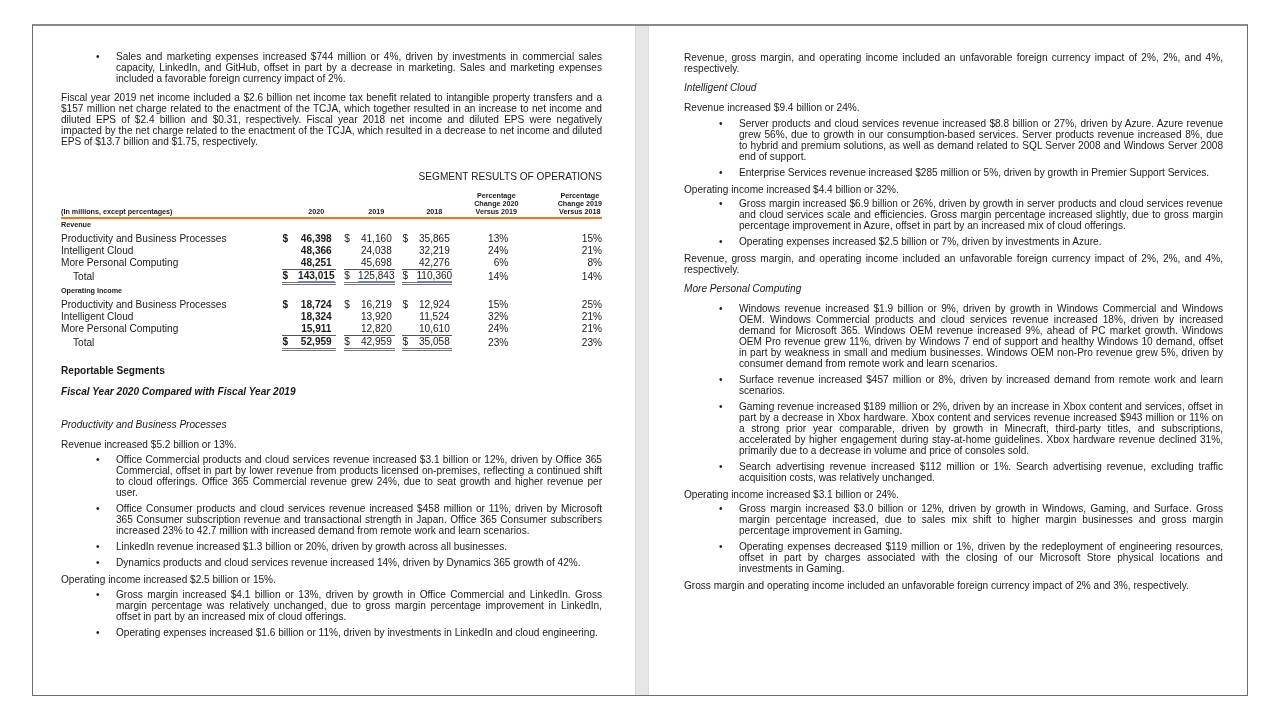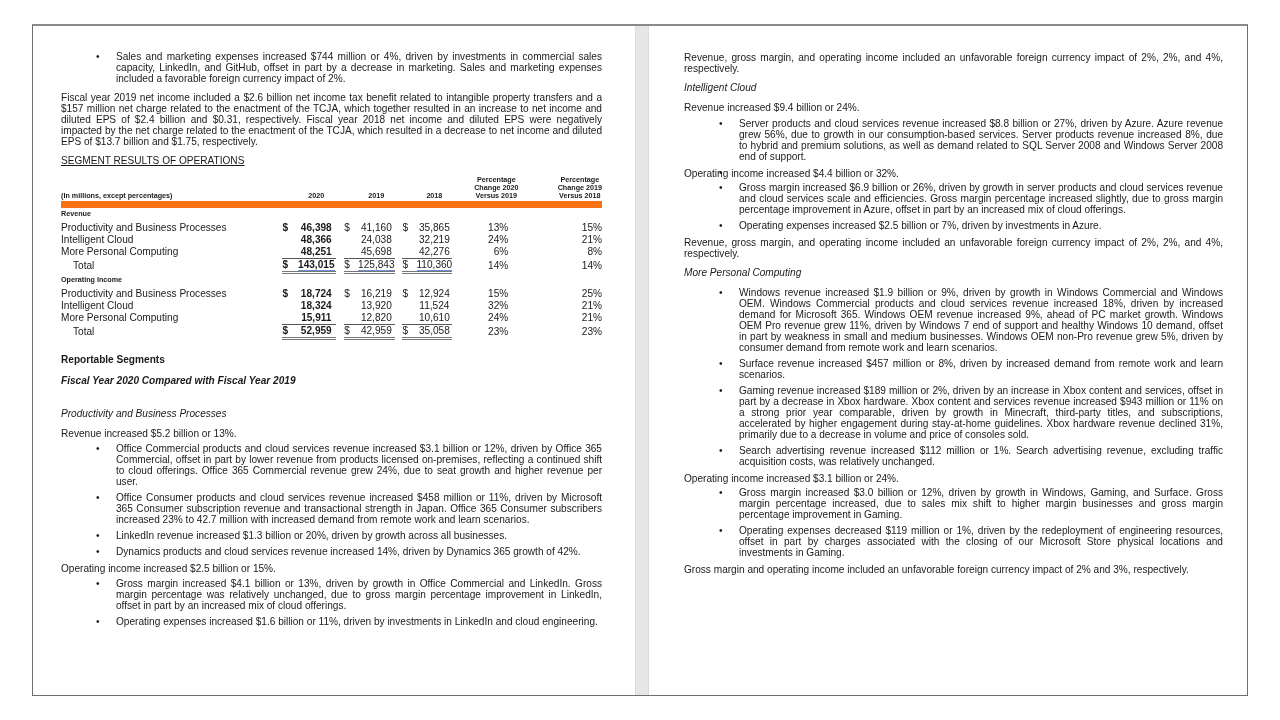--- a/index.html
+++ b/index.html
@@ -17,26 +17,26 @@
 
   p { text-align: justify; }
   .para { margin-bottom: 8px; }
   .ul { list-style: none; margin-bottom: 6px; }
   .li { position: relative; padding-left: 55px; margin-bottom: 5px; text-align: justify; }
   .li .bullet { position: absolute; left: 35px; top: 0; }
   .h-bold { font-weight: bold; margin-bottom: 10px; }
   .h-bold-italic { font-weight: bold; font-style: italic; margin-bottom: 22px; }
   .h-italic { font-style: italic; margin-bottom: 9px; }
 
-  .seg-title { text-align: left; text-decoration: underline; margin: 8px 0 10px 0; }
+  .seg-title { text-align: right; margin: 24px 0 10px 0; }
 
   table.seg { border-collapse: collapse; width: 541px; font-size: 10.1px; }
   table.seg td { padding: 0; line-height: 12px; height: 12px; white-space: nowrap; }
   table.seg .hdr td { font-size: 7.2px; font-weight: bold; line-height: 8px; vertical-align: bottom; height: 24px;
-                      border-bottom: 7px solid #f97316; padding-bottom: 1px; }
+                      border-bottom: 2px solid #f97316; padding-bottom: 1px; }
   table.seg .group td { font-size: 7.2px; font-weight: bold; height: 14px; vertical-align: bottom; padding-bottom: 2px; }
   .c-dol { width: 14px; text-align: left; }
   .c-num { text-align: center; }
   .c-pct { text-align: right; }
   .bold { font-weight: bold; }
   .total-label { padding-left: 12px !important; }
   .rule-top td.uline { border-top: 1px solid #555; }
   .dbl td.uline { border-bottom: 3px double #777; }
   .blue-u { border-bottom: 1px solid #6b8fd6; }
 </style>
@@ -227,21 +227,21 @@
   </div>
 
   <div class="gutter"></div>
 
   <div class="page right" style="top:26px;">
     <p class="para">Revenue, gross margin, and operating income included an unfavorable foreign currency impact of 2%, 2%, and 4%, respectively.</p>
     <div class="h-italic">Intelligent Cloud</div>
     <p class="para" style="margin-bottom:5px;">Revenue increased $9.4 billion or 24%.</p>
     <div class="ul">
       <div class="li"><span class="bullet">•</span><span>Server products and cloud services revenue increased $8.8 billion or 27%, driven by Azure. Azure revenue grew 56%, due to growth in our consumption-based services. Server products revenue increased 8%, due to hybrid and premium solutions, as well as demand related to SQL Server 2008 and Windows Server 2008 end of support.</span></div>
-      <div class="li"><span class="bullet">•</span></div>
+      <div class="li"><span class="bullet">•</span><span>Enterprise Services revenue increased $285 million or 5%, driven by growth in Premier Support Services.</span></div>
     </div>
     <p class="para" style="margin-bottom:3px;">Operating income increased $4.4 billion or 32%.</p>
     <div class="ul">
       <div class="li"><span class="bullet">•</span><span>Gross margin increased $6.9 billion or 26%, driven by growth in server products and cloud services revenue and cloud services scale and efficiencies. Gross margin percentage increased slightly, due to gross margin percentage improvement in Azure, offset in part by an increased mix of cloud offerings.</span></div>
       <div class="li"><span class="bullet">•</span><span>Operating expenses increased $2.5 billion or 7%, driven by investments in Azure.</span></div>
     </div>
     <p class="para">Revenue, gross margin, and operating income included an unfavorable foreign currency impact of 2%, 2%, and 4%, respectively.</p>
     <div class="h-italic">More Personal Computing</div>
     <div class="ul">
       <div class="li"><span class="bullet">•</span><span>Windows revenue increased $1.9 billion or 9%, driven by growth in Windows Commercial and Windows OEM. Windows Commercial products and cloud services revenue increased 18%, driven by increased demand for Microsoft 365. Windows OEM revenue increased 9%, ahead of PC market growth. Windows OEM Pro revenue grew 11%, driven by Windows 7 end of support and healthy Windows 10 demand, offset in part by weakness in small and medium businesses. Windows OEM non-Pro revenue grew 5%, driven by consumer demand from remote work and learn scenarios.</span></div>

